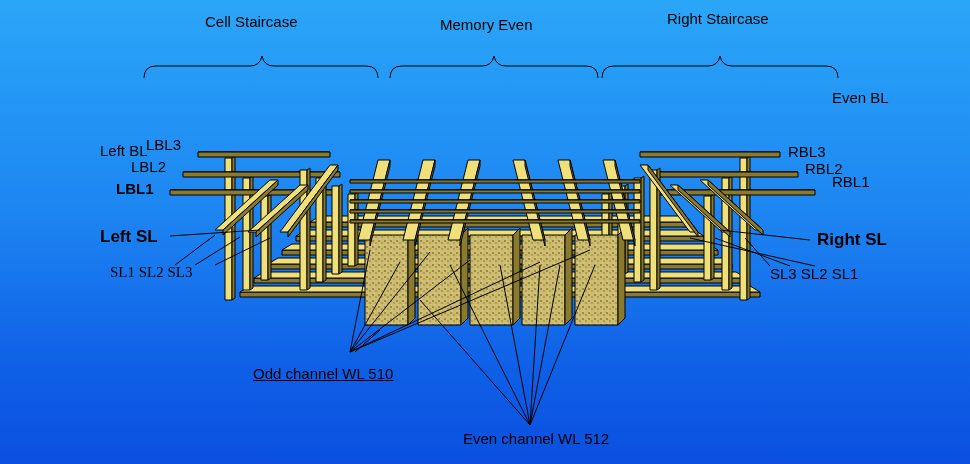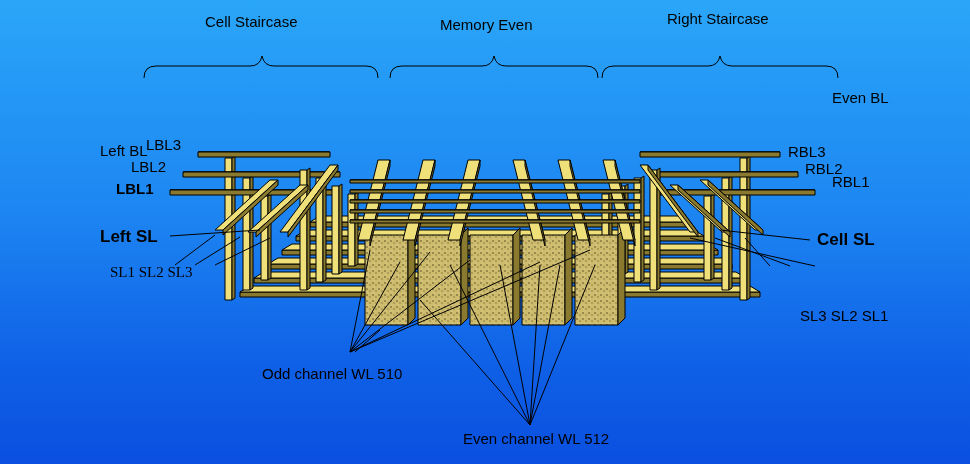--- a/index.html
+++ b/index.html
@@ -181,19 +181,19 @@
 
 <div class="lbl" style="left:146px;top:137px;text-align:center;">LBL3</div>
 <div class="lbl" style="left:131px;top:159px;">LBL2</div>
 <div class="lbl" style="left:116px;top:181px;font-weight:bold;">LBL1</div>
 
 <div class="lbl" style="left:788px;top:144px;">RBL3</div>
 <div class="lbl" style="left:805px;top:161px;">RBL2</div>
 <div class="lbl" style="left:820px;top:174px;margin-left:12px;">RBL1</div>
 
 <div class="lbl bold" style="left:100px;top:228px;">Left SL</div>
-<div class="lbl bold" style="left:817px;top:231px;">Cell SL</div>
+<div class="lbl bold" style="left:817px;top:231px;">Right SL</div>
 
 <div class="lbl" style="left:110px;top:265px;font-family:Liberation Serif, serif;">SL1 SL2 SL3</div>
-<div class="lbl" style="left:800px;top:266px;margin-top:42px;">SL3 SL2 SL1</div>
+<div class="lbl" style="left:770px;top:266px;">SL3 SL2 SL1</div>
 
-<div class="lbl" style="left:262px;top:366px;">Odd channel WL 510</div>
+<div class="lbl" style="left:253px;top:366px;text-decoration:underline;">Odd channel WL 510</div>
 <div class="lbl" style="left:463px;top:431px;text-align:right;">Even channel WL 512</div>
 
 </body></html>

